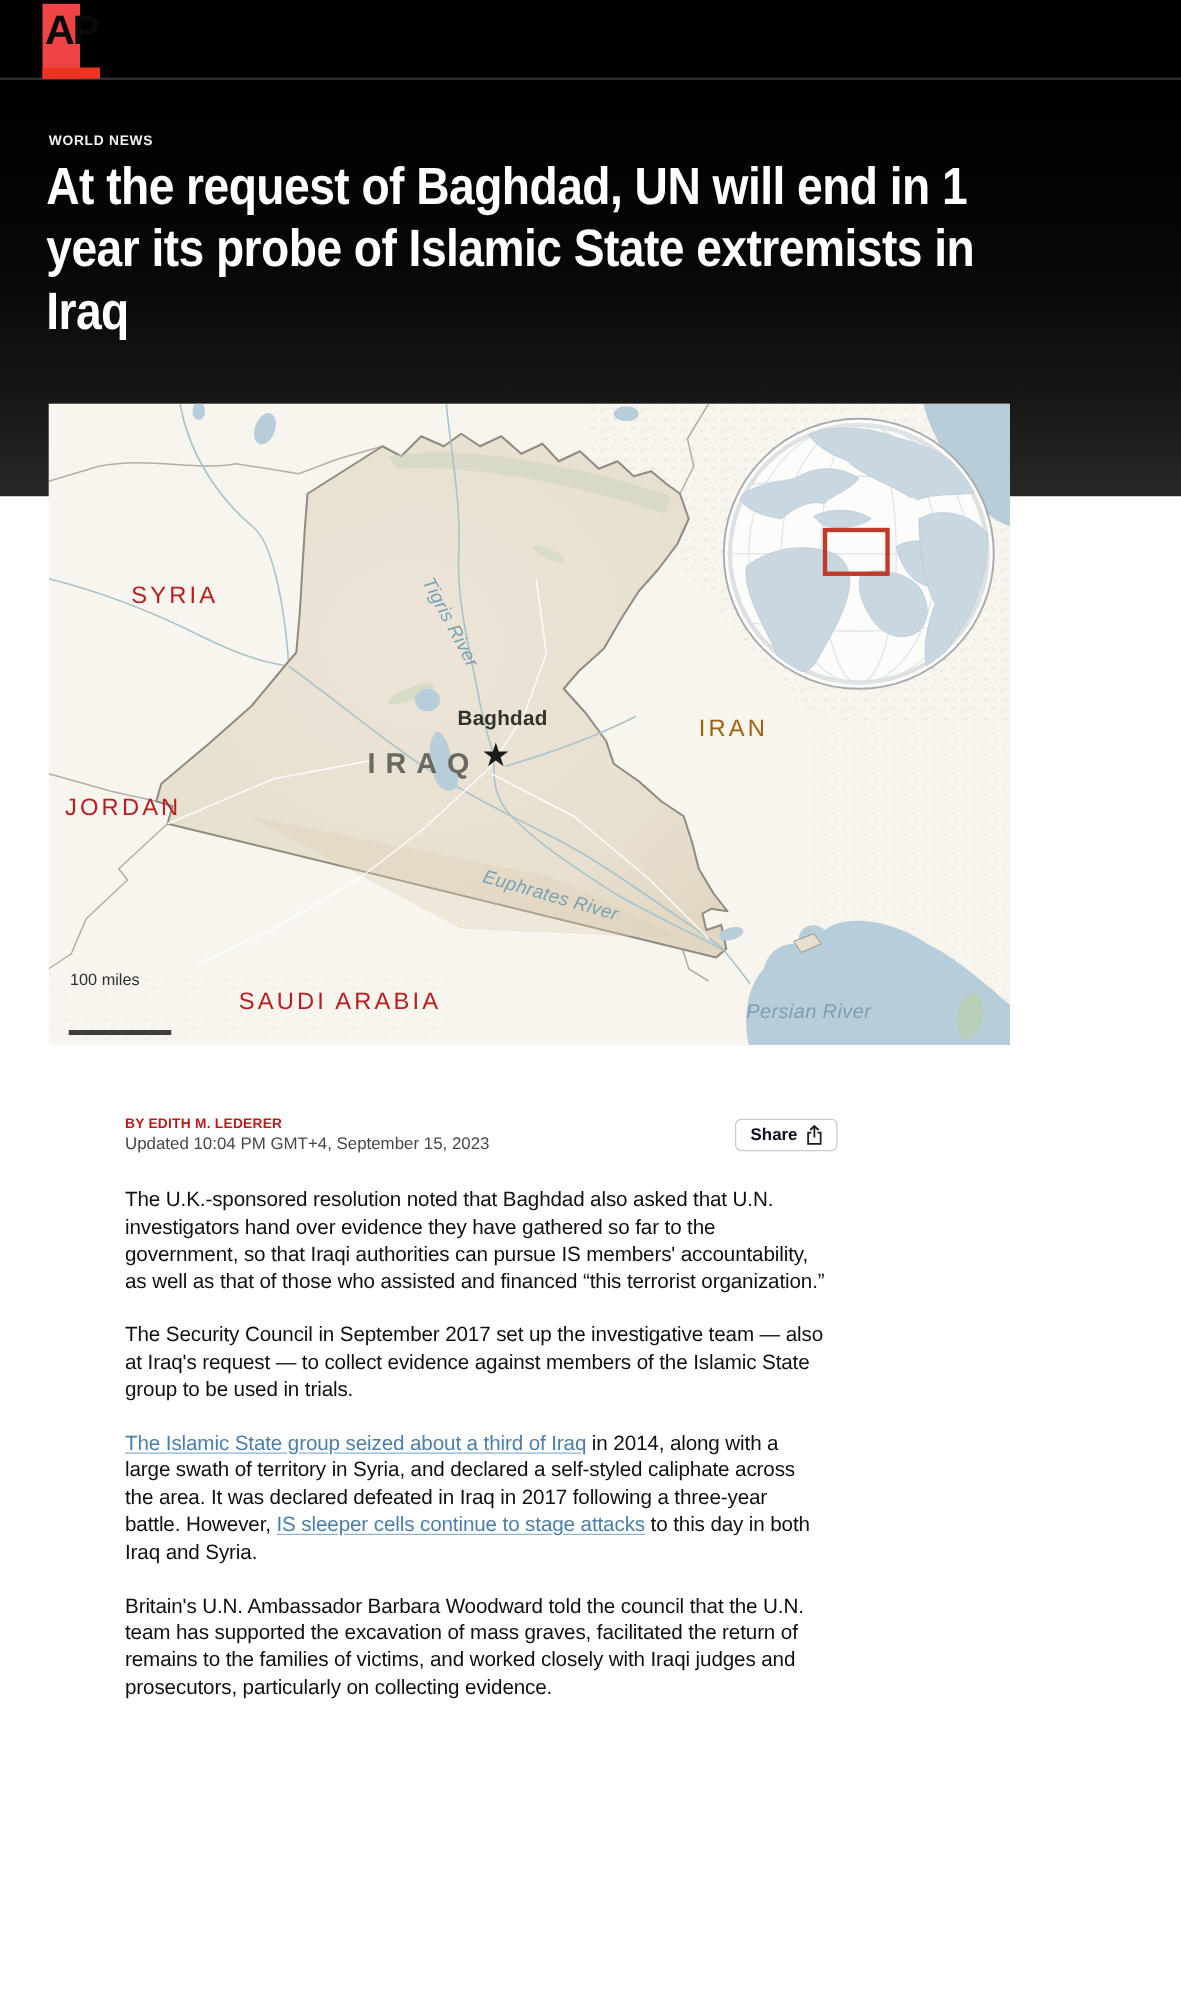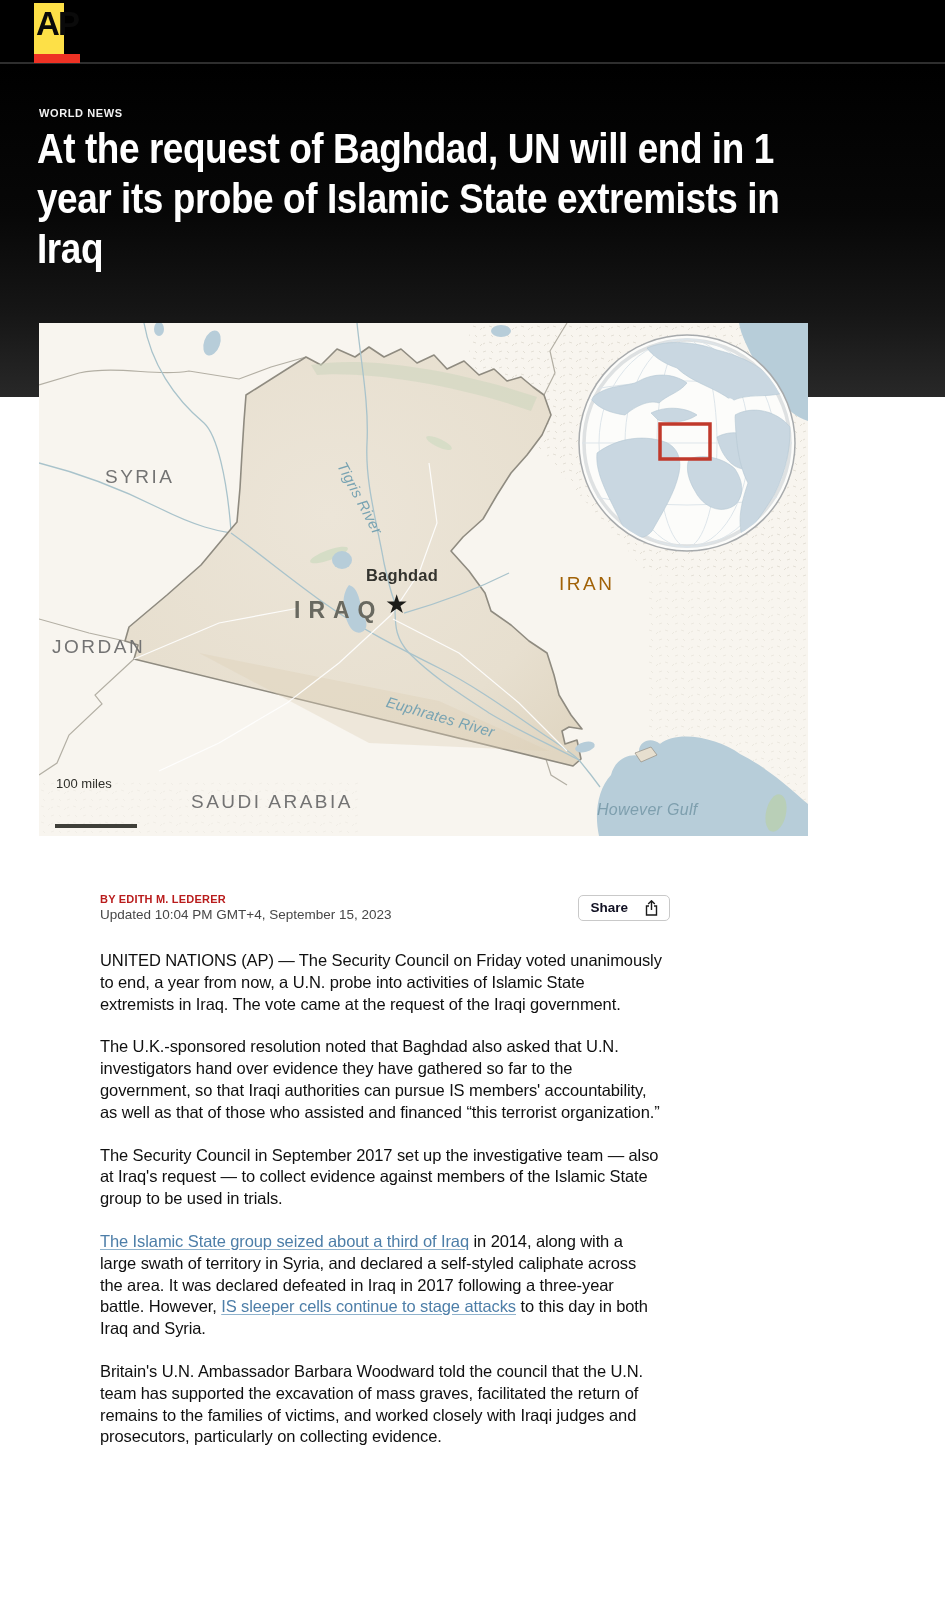--- a/index.html
+++ b/index.html
@@ -2,53 +2,53 @@
 <html><head>
 <meta charset="utf-8">
 <style>
   * { margin:0; padding:0; box-sizing:border-box; }
   html,body { background:#ffffff; }
   body { font-family:"Liberation Sans","DejaVu Sans",sans-serif; }
   .page { position:relative; width:945px; height:1600px; background:#ffffff; overflow:hidden; }
 
   
   .topbar { position:absolute; left:0; top:0; width:945px; height:64px; background:#000; border-bottom:2px solid #2e2e2e; }
-  .ap-logo { position:absolute; left:34px; top:3px; width:30px; height:60px; background:#fde047; display:block; text-decoration:none; cursor:pointer; }
+  .ap-logo { position:absolute; left:34px; top:3px; width:30px; height:60px; background:#ef4444; display:block; text-decoration:none; cursor:pointer; }
   .ap-logo-text { position:absolute; left:0; top:2px; width:46px; text-align:center; font-weight:800; font-size:33px; letter-spacing:-2px; color:#0a0a0a; }
   .ap-logo-bar { position:absolute; left:0; bottom:0; width:46px; height:9px; background:#ee3224; }
 
   
   .hero { position:absolute; left:0; top:64px; width:945px; height:333px; background:linear-gradient(180deg,#000000 0%,#070707 45%,#161616 75%,#282828 100%);padding-left:16px; }
   .category { position:absolute; left:39px; top:43px; color:#f2f2f2; font-size:11px; font-weight:700; letter-spacing:.6px; text-decoration:none; cursor:pointer; }
   .headline { position:absolute; left:37px; top:60px; width:884px; color:#ffffff; font-size:42px; line-height:50px; font-weight:700; letter-spacing:-.5px; transform:scaleX(.88); transform-origin:left top; }
 
   
   .map { position:absolute; left:39px; top:323px; width:769px; height:513px; background:#f8f5ef; }
   .map svg { position:absolute; left:0; top:0; }
-  .lbl { position:absolute; color:#737373; font-size:19px; letter-spacing:2.5px; font-weight:400; white-space:nowrap; }
+  .lbl { position:absolute; color:#b91c1c; font-size:19px; letter-spacing:2.5px; font-weight:400; white-space:nowrap; }
   .lbl-syria   { left:66px;  top:143px; }
   .lbl-jordan  { left:13px;  top:313px; }
   .lbl-saudi   { left:152px; top:468px; }
   .lbl-iran    { left:520px; top:250px; color:#a16207; }
   .lbl-iraq    { left:237px; top:274px; color:#696960; font-size:23px; font-weight:600; letter-spacing:8px;margin-left:18px; }
   .lbl-baghdad { left:327px; top:243px; color:#33332e; font-size:16.5px; font-weight:600; letter-spacing:.2px; }
   .star-marker { position:absolute; left:346px; top:268px; font-size:26px; color:#1b1b18; line-height:26px; }
   .lbl-river { position:absolute; color:#78a3b2; font-size:15px; font-style:italic; white-space:nowrap; letter-spacing:.3px; }
   .lbl-tigris { left:310px; top:136px; transform:rotate(62deg); transform-origin:left top; }
   .lbl-euphrates { left:350px; top:370px; transform:rotate(16deg); transform-origin:left top; }
   .lbl-gulf { left:558px; top:478px; font-size:16px; color:#7e9fae; }
   .scale-text { position:absolute; left:17px; top:453px; font-size:13px; color:#2f2f2a; }
   .scale-bar { position:absolute; left:16px; top:501px; width:82px; height:4px; background:#3f3f39; }
 
   
   .article { position:absolute; left:100px; top:893px; width:570px; }
   .byline-row { display:flex; justify-content:space-between; align-items:center; }
   .byline { font-size:11px; font-weight:800; letter-spacing:.2px; color:#b91c1c; }
   .updated { margin-top:2px; font-size:13.5px; color:#474747; }
-  .share-btn { display:flex; align-items:center; gap:17px; background:#ffffff; border:1px solid #c9c9c9; border-radius:5px; padding:4px 11px; font-family:inherit; font-size:13.5px; font-weight:700; color:#101022; cursor:pointer; }
+  .share-btn { display:flex; align-items:center; gap:7px; background:#ffffff; border:1px solid #c9c9c9; border-radius:5px; padding:4px 11px; font-family:inherit; font-size:13.5px; font-weight:700; color:#101022; cursor:pointer; }
   .share-btn svg { display:block; }
   .paragraphs { margin-top:28px; width:562px; }
   .para { font-size:16.5px; line-height:21.8px; color:#101010; margin-bottom:21px; letter-spacing:-.1px; }
   .inline-link { color:#4d7ea8; text-decoration:underline; text-decoration-color:#8fb2cc; text-underline-offset:2px; cursor:pointer; }
 </style>
 </head>
 <body>
 
 <div class="page">
 
@@ -168,41 +168,40 @@
 
     <div class="lbl lbl-syria">SYRIA</div>
     <div class="lbl lbl-jordan">JORDAN</div>
     <div class="lbl lbl-saudi">SAUDI ARABIA</div>
     <div class="lbl lbl-iran">IRAN</div>
     <div class="lbl lbl-iraq">IRAQ</div>
     <div class="lbl lbl-baghdad">Baghdad</div>
     <div class="star-marker">★</div>
     <div class="lbl-river lbl-tigris">Tigris River</div>
     <div class="lbl-river lbl-euphrates">Euphrates River</div>
-    <div class="lbl-river lbl-gulf">However Gulf</div>
+    <div class="lbl-river lbl-gulf">Persian River</div>
     <div class="scale-text">100 miles</div>
     <div class="scale-bar"></div>
   </figure>
 
   <main class="article">
     <div class="byline-row">
       <div>
         <div class="byline">BY EDITH M. LEDERER</div>
         <div class="updated">Updated 10:04 PM GMT+4, September 15, 2023</div>
       </div>
       <button class="share-btn">
         <span>Share</span>
         <svg width="13" height="16" viewBox="0 0 13 16">
           <path d="M6.5,1 V10 M3.2,4 L6.5,0.8 L9.8,4" stroke="#1a1a1a" stroke-width="1.4" fill="none"></path>
           <path d="M4,6 H1.5 V15 H11.5 V6 H9" stroke="#1a1a1a" stroke-width="1.4" fill="none"></path>
         </svg>
       </button>
     </div>
     <div class="paragraphs">
-        <p class="para"><span>UNITED NATIONS (AP) — The Security Council on Friday voted unanimously to end, a year from now, a U.N. probe into activities of Islamic State extremists in Iraq. The vote came at the request of the Iraqi government.</span></p>
         <p class="para"><span>The U.K.-sponsored resolution noted that Baghdad also asked that U.N. investigators hand over evidence they have gathered so far to the government, so that Iraqi authorities can pursue IS members' accountability, as well as that of those who assisted and financed “this terrorist organization.”</span></p>
         <p class="para"><span>The Security Council in September 2017 set up the investigative team — also at Iraq's request — to collect evidence against members of the Islamic State group to be used in trials.</span></p>
         <p class="para"><a href="#" class="inline-link">The Islamic State group seized about a third of Iraq</a><span> in 2014, along with a large swath of territory in Syria, and declared a self-styled caliphate across the area. It was declared defeated in Iraq in 2017 following a three-year battle. However, </span><a href="#" class="inline-link">IS sleeper cells continue to stage attacks</a><span> to this day in both Iraq and Syria.</span></p>
         <p class="para"><span>Britain's U.N. Ambassador Barbara Woodward told the council that the U.N. team has supported the excavation of mass graves, facilitated the return of remains to the families of victims, and worked closely with Iraqi judges and prosecutors, particularly on collecting evidence.</span></p>
       </div>
   </main>
 
 </div>
 
 </body></html>

